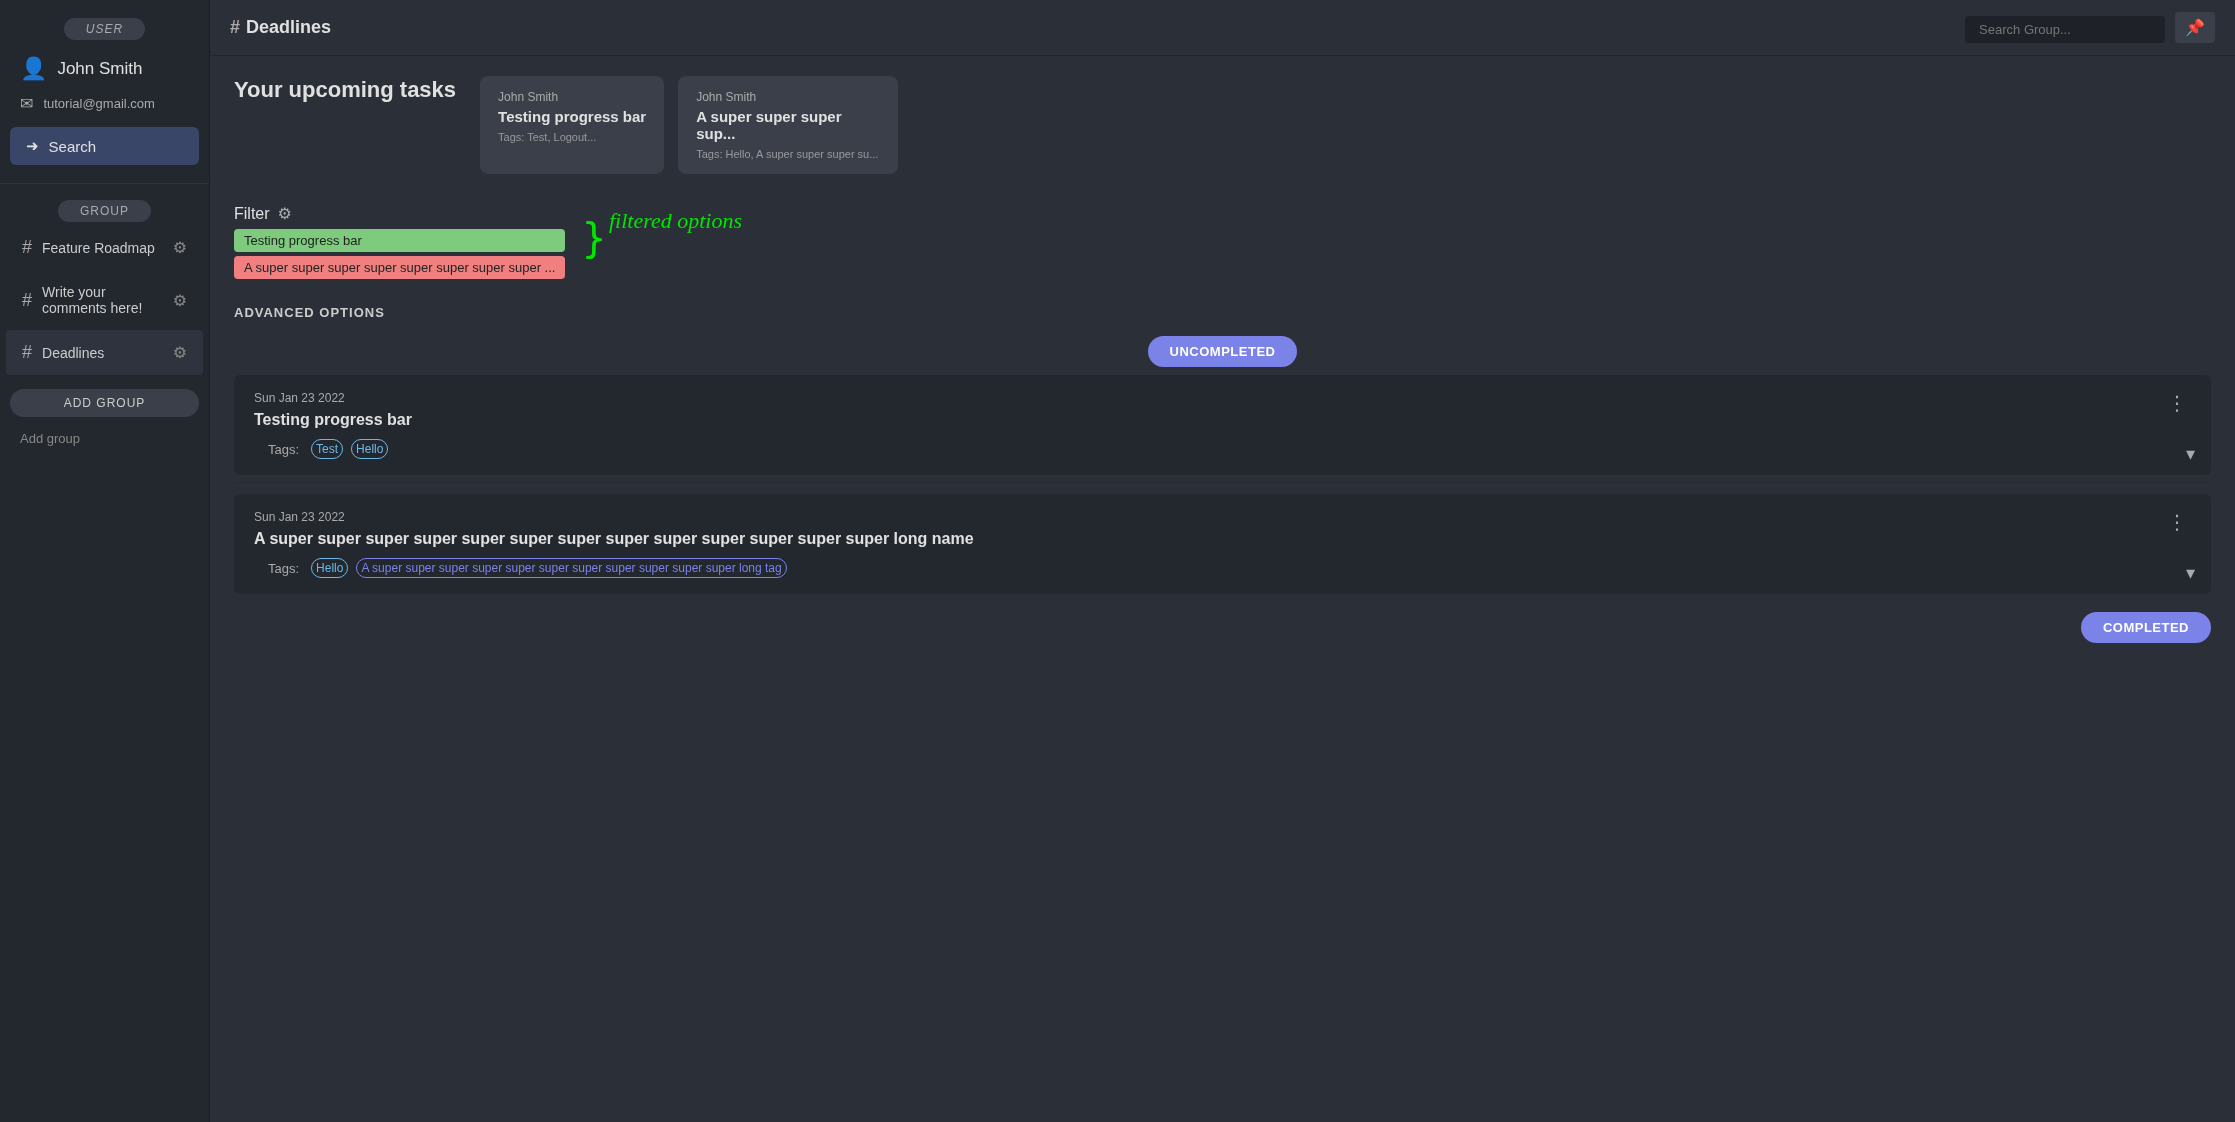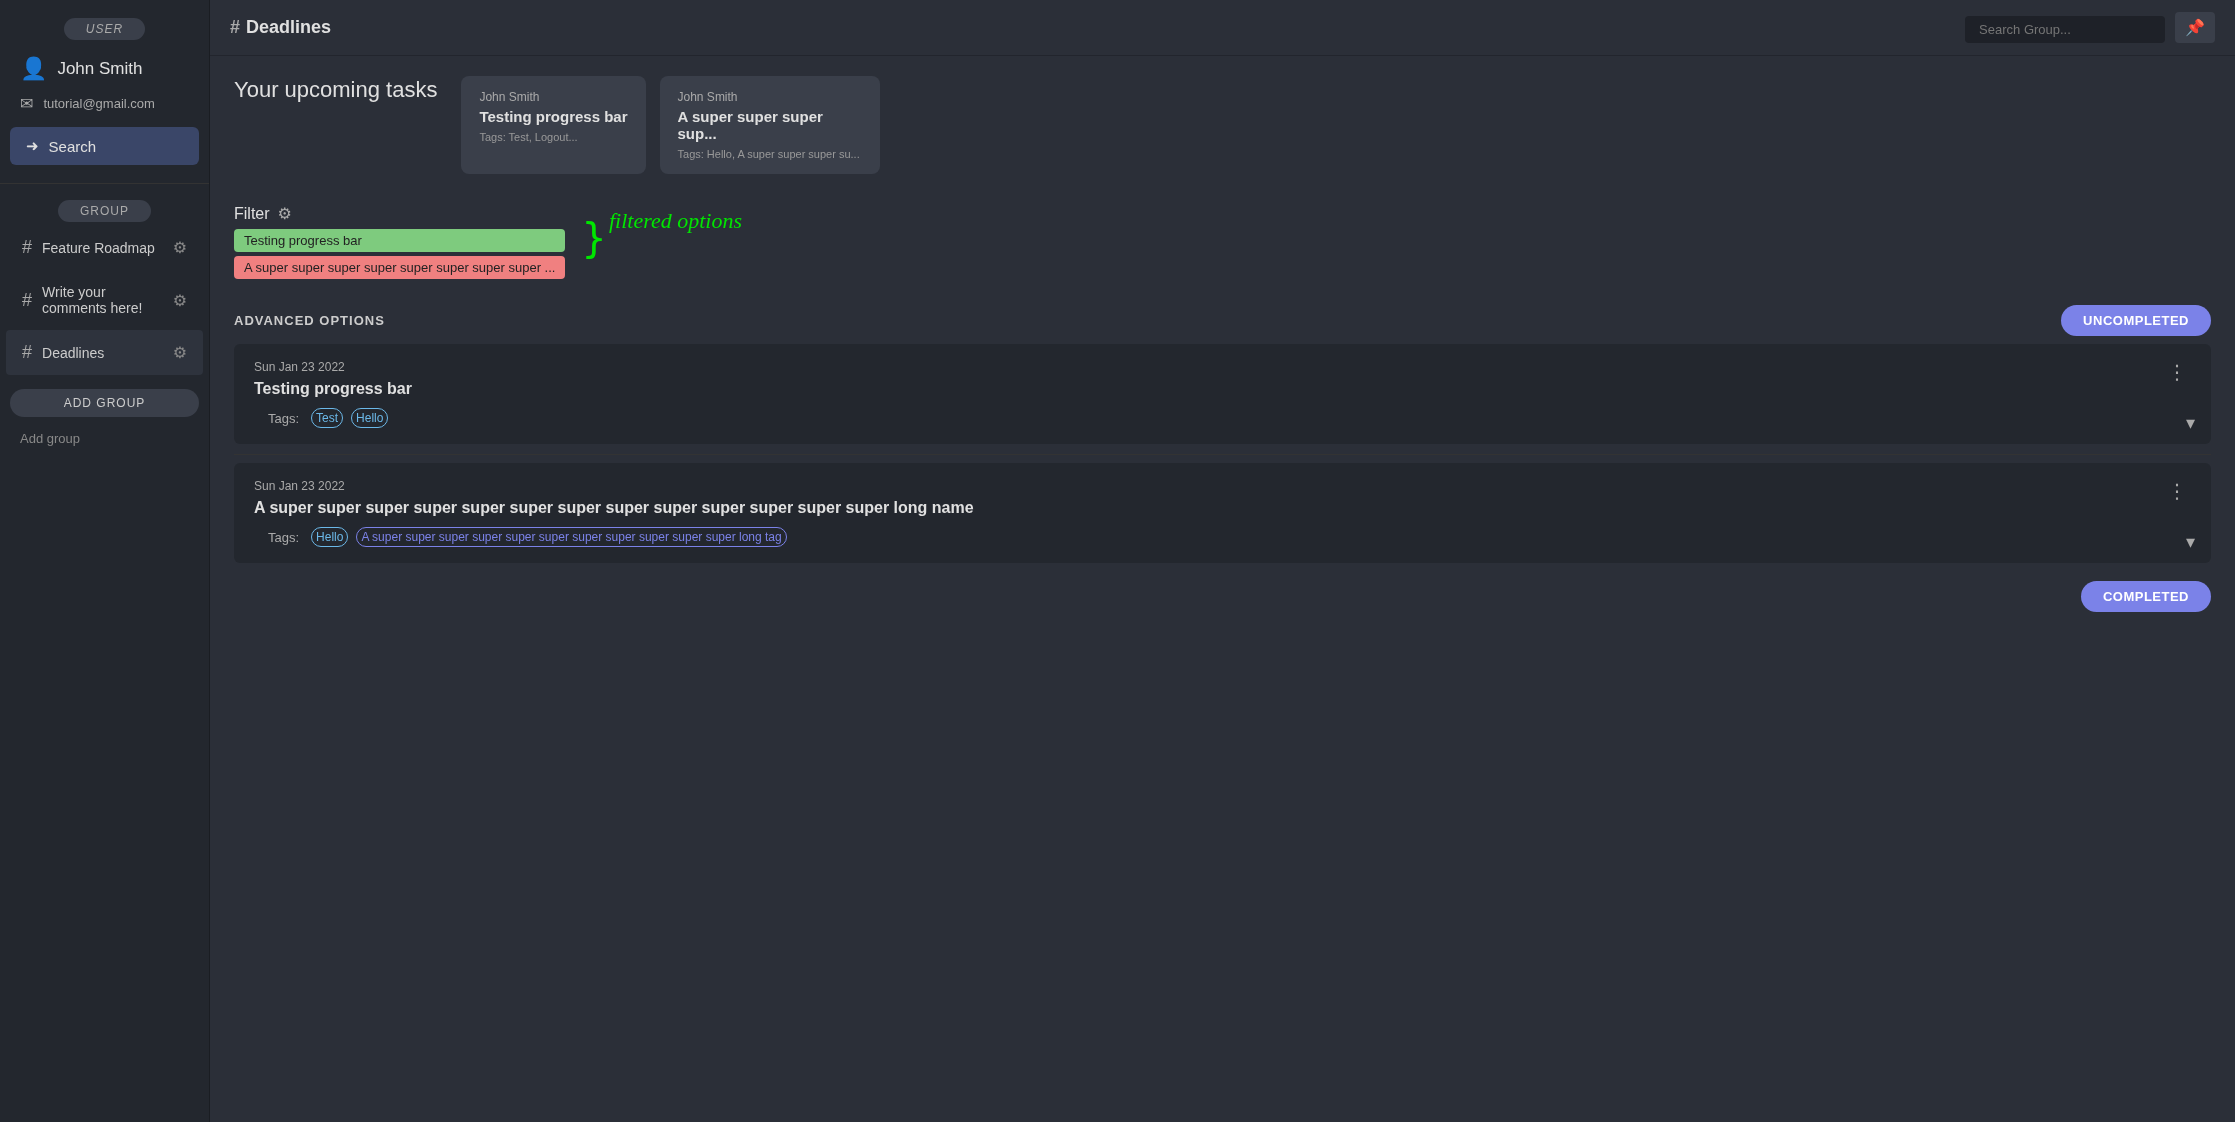--- a/index.html
+++ b/index.html
@@ -201,21 +201,21 @@
 
     
     .upcoming-section {
       display: flex;
       gap: 24px;
       align-items: flex-start;
       margin-bottom: 30px;
     }
     .upcoming-title {
       font-size: 22px;
-      font-weight: 400;
+      font-weight: 700;
       color: #e0e0e0;
       min-width: 160px;
       line-height: 1.3;
     }
     .upcoming-cards {
       display: flex;
       gap: 14px;
       flex-wrap: wrap;
     }
     .task-card {
@@ -307,20 +307,21 @@
     }
 
     
     .status-row {
       display: flex;
       justify-content: flex-end;
       align-items: center;
       gap: 16px;
       margin-bottom: 0;
       padding: 8px 0;
+      flex-direction: column;
     }
     .advanced-options-btn {
       background: none;
       border: none;
       color: #ccc;
       font-size: 13px;
       font-weight: 600;
       cursor: pointer;
       display: flex;
       align-items: center;

